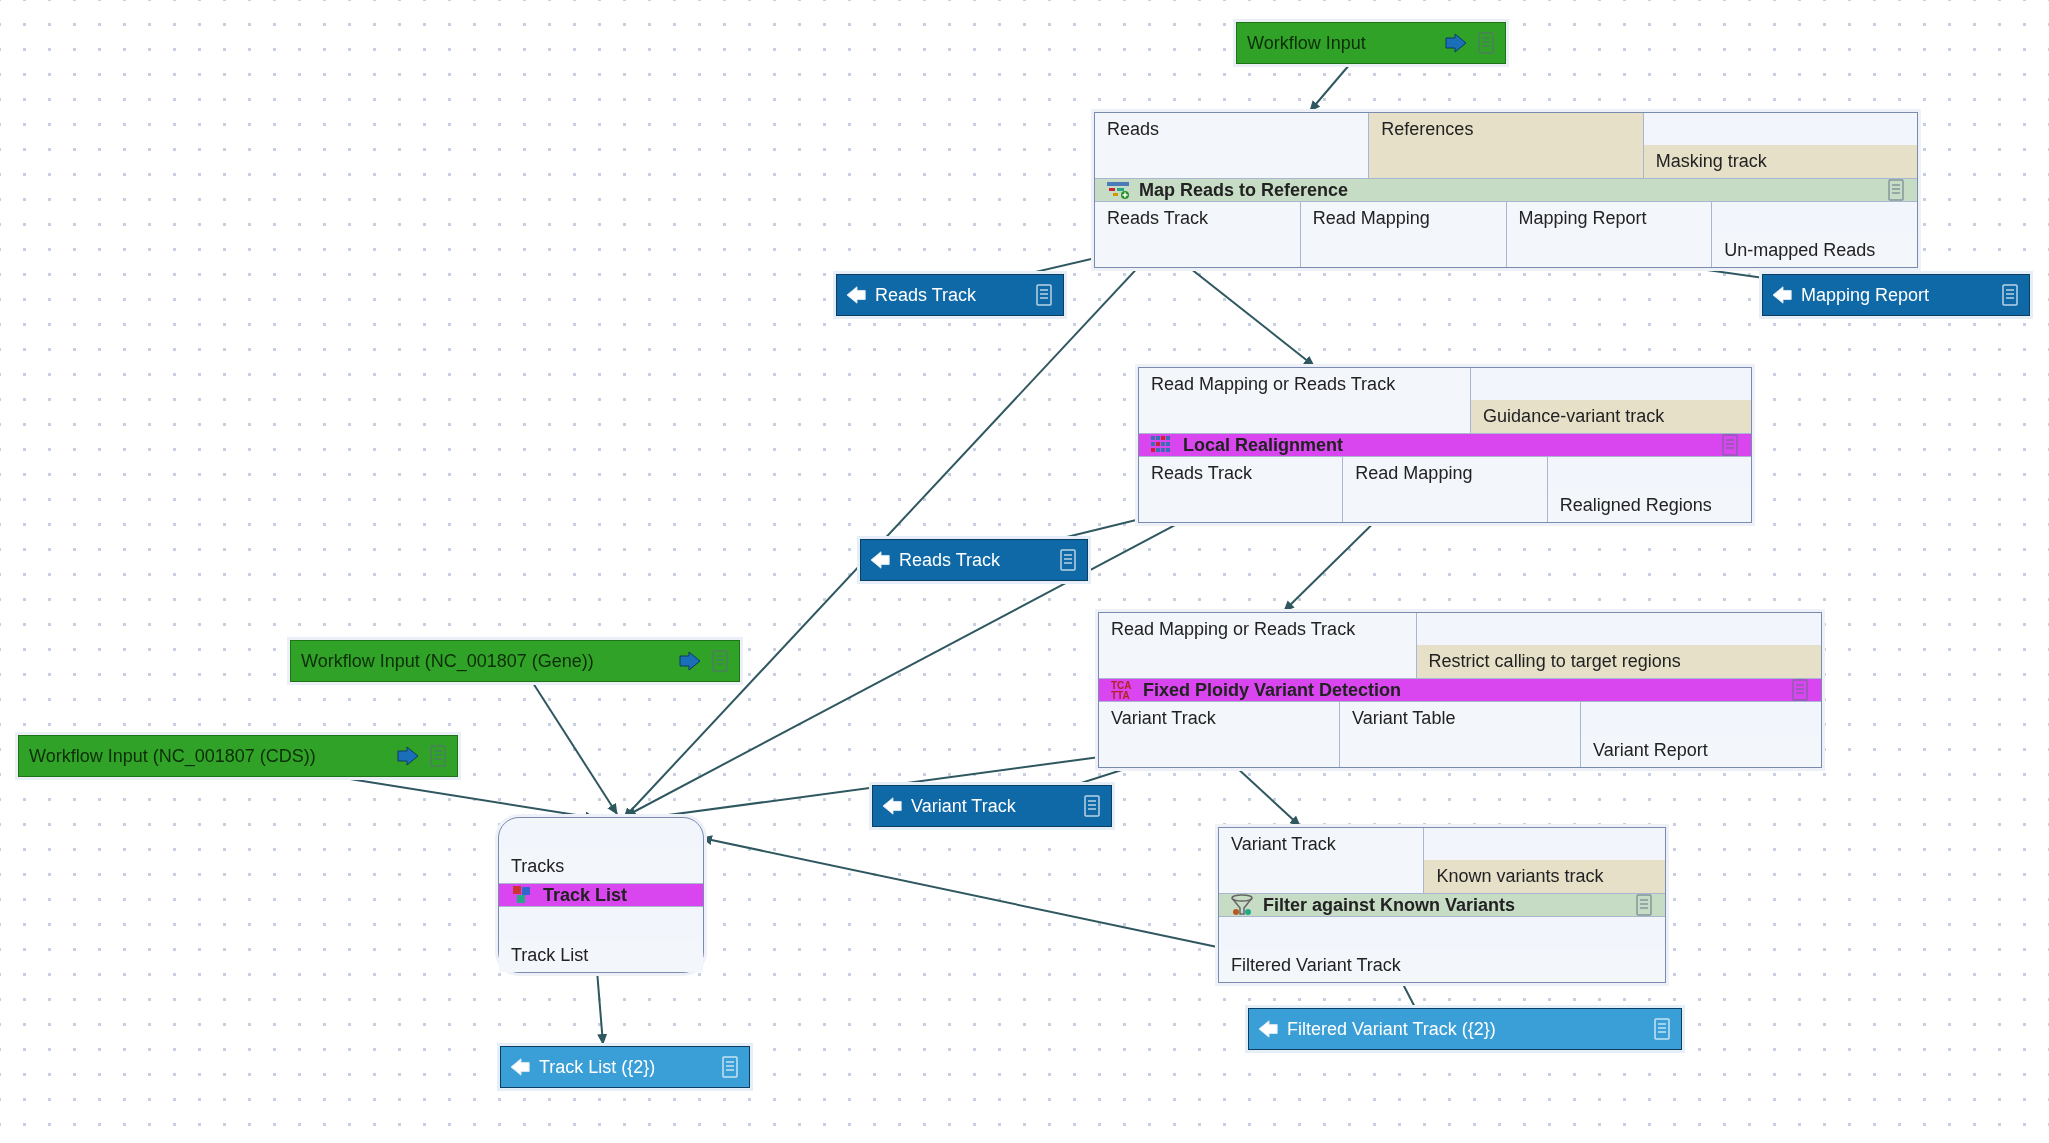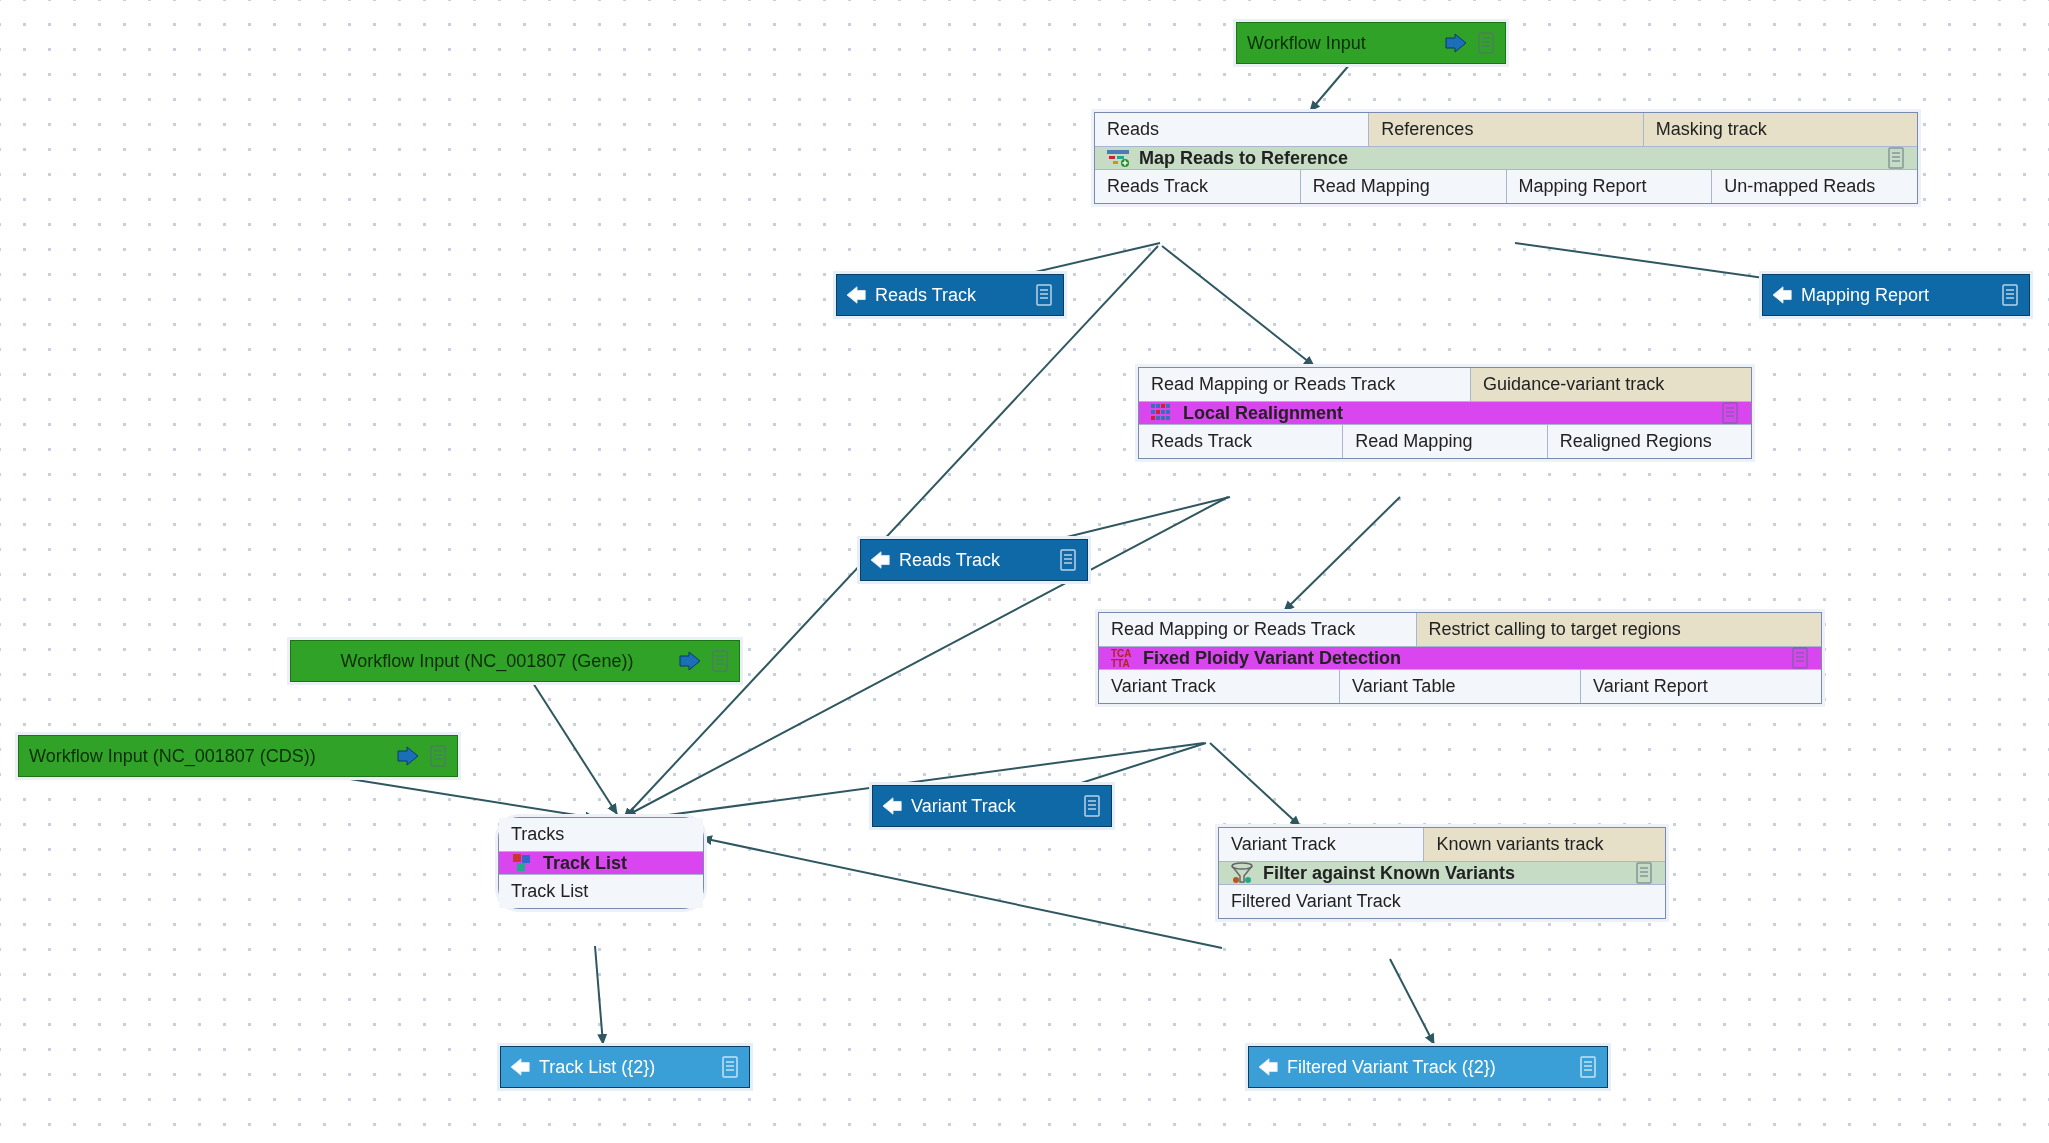--- a/index.html
+++ b/index.html
@@ -80,21 +80,21 @@
     border-bottom: 1px solid #a9b6cf;
   }
   .tool .row:last-child { border-bottom: none; }
   .tool .cell {
     flex: 1;
     border-right: 1px solid #a9b6cf;
     padding: 6px 12px;
     background: #f3f6fb;
     white-space: nowrap;
   }
-  .tool .cell:last-child { border-right: none; }
+  .tool .cell:last-child { border-right: none; margin-top: 32px; }
   .tool .cell.muted { background: #e6e0c8; }
   .tool .title-row {
     display: flex;
     align-items: center;
     padding: 0 12px;
     border-bottom: 1px solid #a9b6cf;
     font-weight: 700;
   }
   .tool.green .title-row { background: #c7dcc5; }
   .tool.plain .title-row { background: #d946ef; }
@@ -312,21 +312,21 @@
         <use href="#doc-icon"></use>
       </svg>
   </div>
   <div class="row">
     <div class="cell">Variant Track</div>
     <div class="cell">Variant Table</div>
     <div class="cell">Variant Report</div>
   </div>
 </div>
 
-<div class="node input-node" style="left:290px; top:640px; width:450px;text-align:center;">
+<div class="node input-node" style="left:290px; top:640px; width:450px;">
   <span class="lbl">Workflow Input (NC_001807 (Gene))</span>
   <svg class="svg-icon inp-icon" viewBox="0 0 22 18">
       <use href="#in-arrow"></use>
     </svg>
   <svg class="svg-icon doc-icon" viewBox="0 0 18 22">
       <use href="#doc-icon"></use>
     </svg>
 </div>
 
 <div class="node input-node" style="left:18px; top:735px; width:440px;">
@@ -386,21 +386,21 @@
 <div class="node output-node output-light" style="left:500px; top:1046px; width:250px;">
   <svg class="svg-icon out-icon" viewBox="0 0 22 18">
       <use href="#out-arrow"></use>
     </svg>
   <span class="lbl">Track List ({2})</span>
   <svg class="svg-icon doc-icon" viewBox="0 0 18 22">
       <use href="#doc-icon-w"></use>
     </svg>
 </div>
 
-<div class="node output-node output-light" style="left:1248px; top:1046px; width:360px;">
+<div class="node output-node output-light" style="left:1248px; top:1008px; width:434px;">
   <svg class="svg-icon out-icon" viewBox="0 0 22 18">
       <use href="#out-arrow"></use>
     </svg>
   <span class="lbl">Filtered Variant Track ({2})</span>
   <svg class="svg-icon doc-icon" viewBox="0 0 18 22">
       <use href="#doc-icon-w"></use>
     </svg>
 </div>
 
 </body></html>

